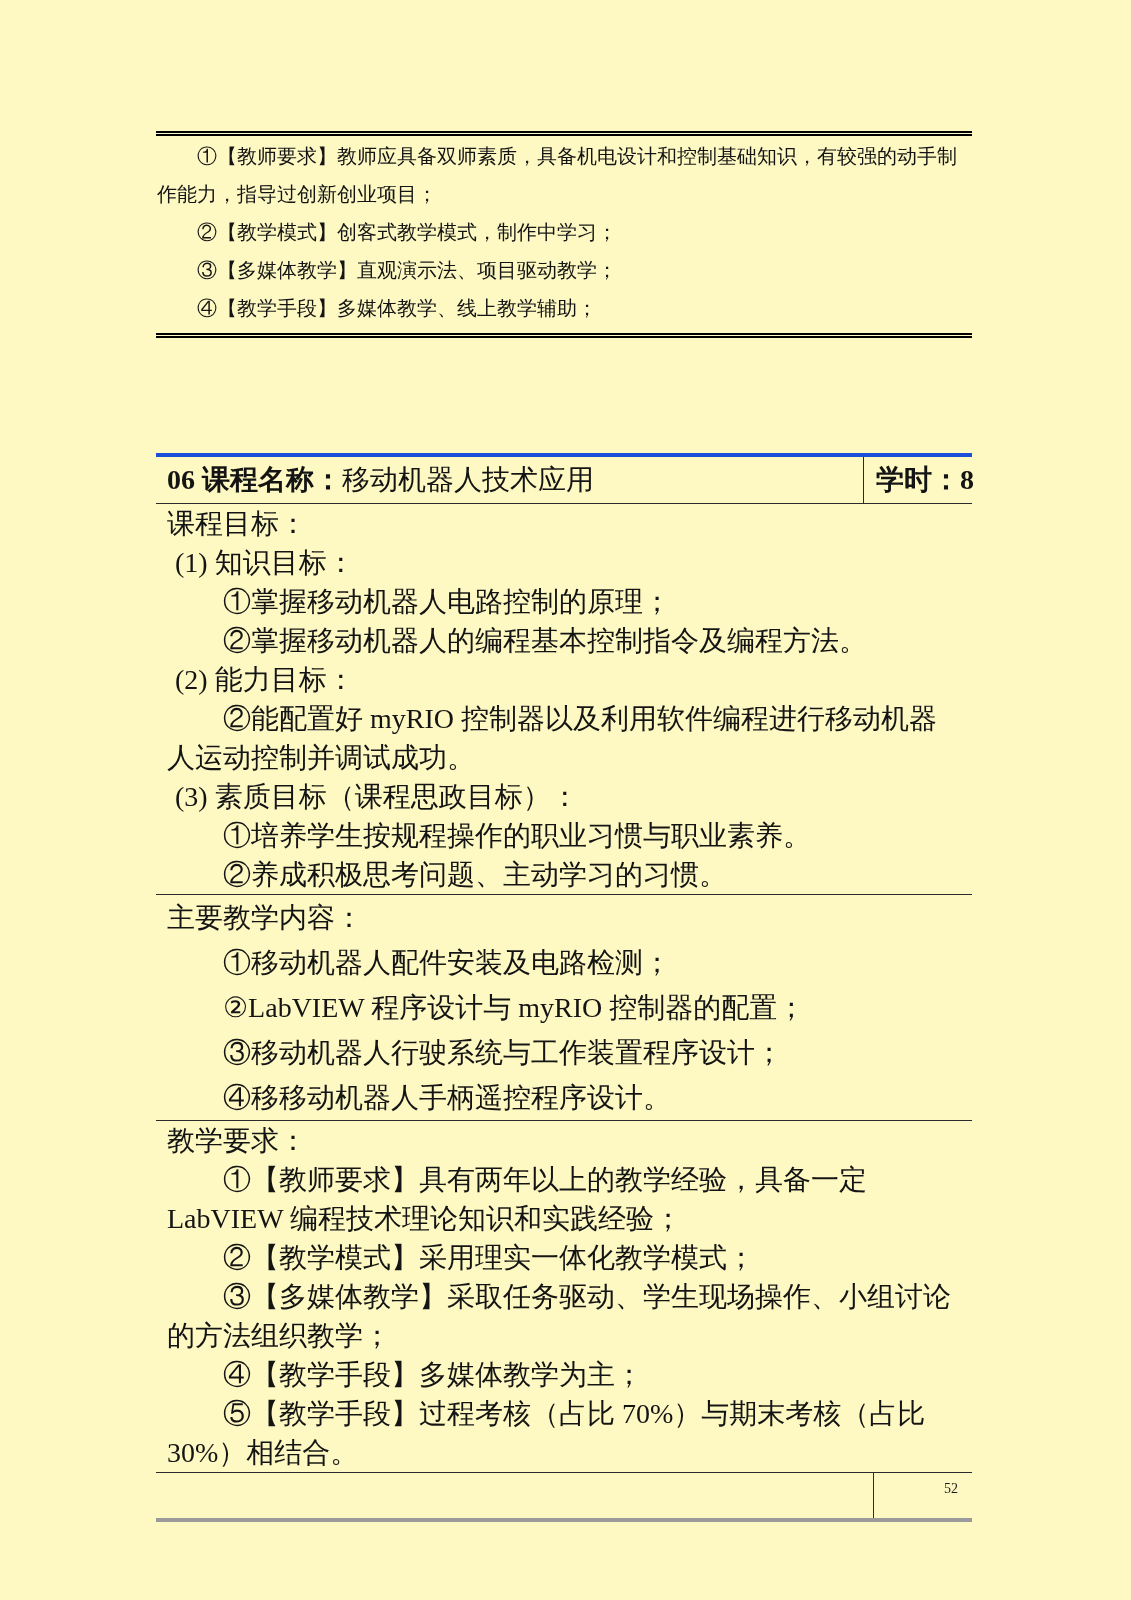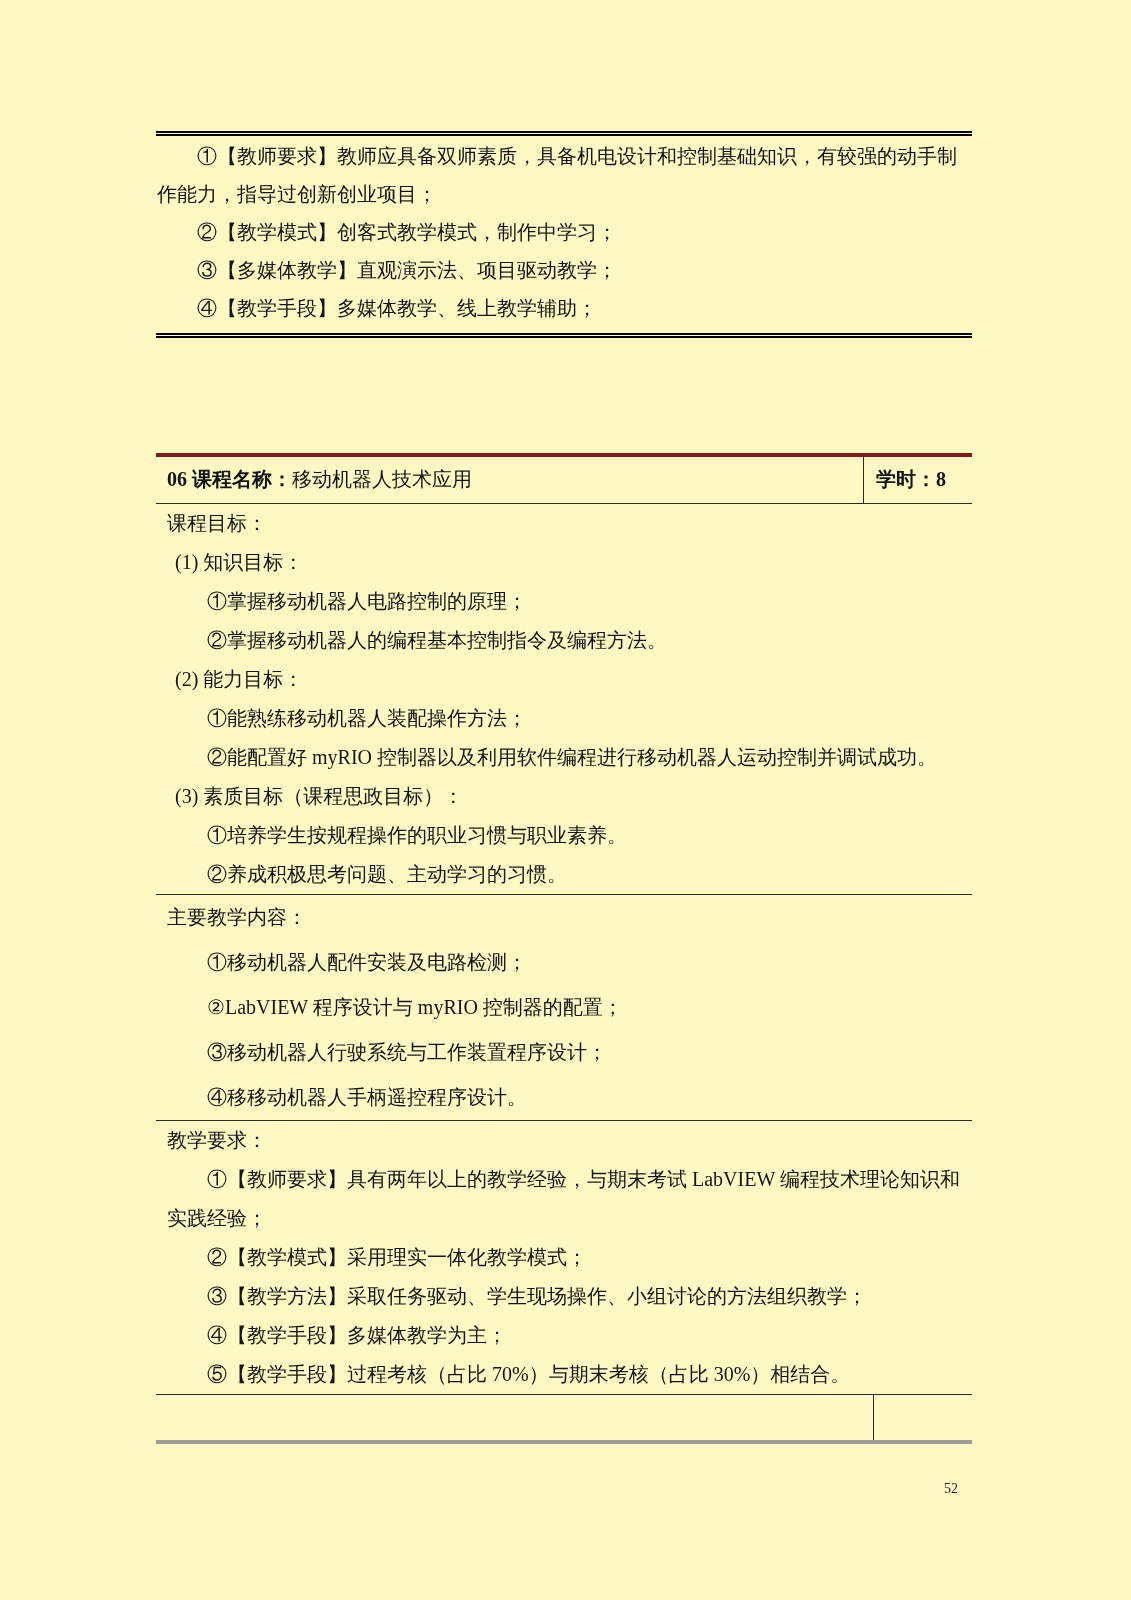--- a/index.html
+++ b/index.html
@@ -18,23 +18,23 @@
     border-top: 5px double #000000;
     border-bottom: 5px double #000000;
     padding: 1px 2px 6px 1px;
     font-size: 20px; line-height: 38px;
   }
   .prev-block p { text-indent: 2em; }
 
   
   .course-table {
     position: absolute; left: 156px; top: 453px; width: 816px;
-    border-top: 4px solid #7f1d1d;
+    border-top: 4px solid #1d4ed8;
     border-bottom: 4px solid #9b9b9b;
-    font-size: 20px;
+    font-size: 28px;
   }
   .tbl-header {
     display: flex; height: 47px;
     border-bottom: 1px solid #2b2b2b;
   }
   .tbl-header .cell-course {
     flex: 1; padding-left: 11px; line-height: 45px;
     white-space: nowrap; overflow: hidden;
   }
   .tbl-header .cell-hours {
@@ -93,41 +93,40 @@
     </div>
 
     <div class="sec sec-objectives">
       <p class="sec-title">课程目标：</p>
 
       <p class="group-heading">(1) 知识目标：</p>
       <p class="item">①掌握移动机器人电路控制的原理；</p>
       <p class="item">②掌握移动机器人的编程基本控制指令及编程方法。</p>
 
       <p class="group-heading">(2) 能力目标：</p>
-      <p class="item">①能熟练移动机器人装配操作方法；</p>
       <p class="item">②能配置好 myRIO 控制器以及利用软件编程进行移动机器人运动控制并调试成功。</p>
 
       <p class="group-heading">(3) 素质目标（课程思政目标）：</p>
       <p class="item">①培养学生按规程操作的职业习惯与职业素养。</p>
       <p class="item">②养成积极思考问题、主动学习的习惯。</p>
     </div>
 
     <div class="sec sec-content">
       <p class="sec-title">主要教学内容：</p>
       <p class="item">①移动机器人配件安装及电路检测；</p>
       <p class="item">②LabVIEW 程序设计与 myRIO 控制器的配置；</p>
       <p class="item">③移动机器人行驶系统与工作装置程序设计；</p>
       <p class="item">④移移动机器人手柄遥控程序设计。</p>
     </div>
 
     <div class="sec sec-requirements">
       <p class="sec-title">教学要求：</p>
-      <p class="item">①【教师要求】具有两年以上的教学经验，与期末考试 LabVIEW 编程技术理论知识和实践经验；</p>
+      <p class="item">①【教师要求】具有两年以上的教学经验，具备一定 LabVIEW 编程技术理论知识和实践经验；</p>
       <p class="item">②【教学模式】采用理实一体化教学模式；</p>
-      <p class="item">③【教学方法】采取任务驱动、学生现场操作、小组讨论的方法组织教学；</p>
+      <p class="item">③【多媒体教学】采取任务驱动、学生现场操作、小组讨论的方法组织教学；</p>
       <p class="item">④【教学手段】多媒体教学为主；</p>
       <p class="item">⑤【教学手段】过程考核（占比 70%）与期末考核（占比 30%）相结合。</p>
     </div>
 
     <div class="tbl-footer-empty">
       <div class="v-divider"></div>
     </div>
 
   </div>
 

